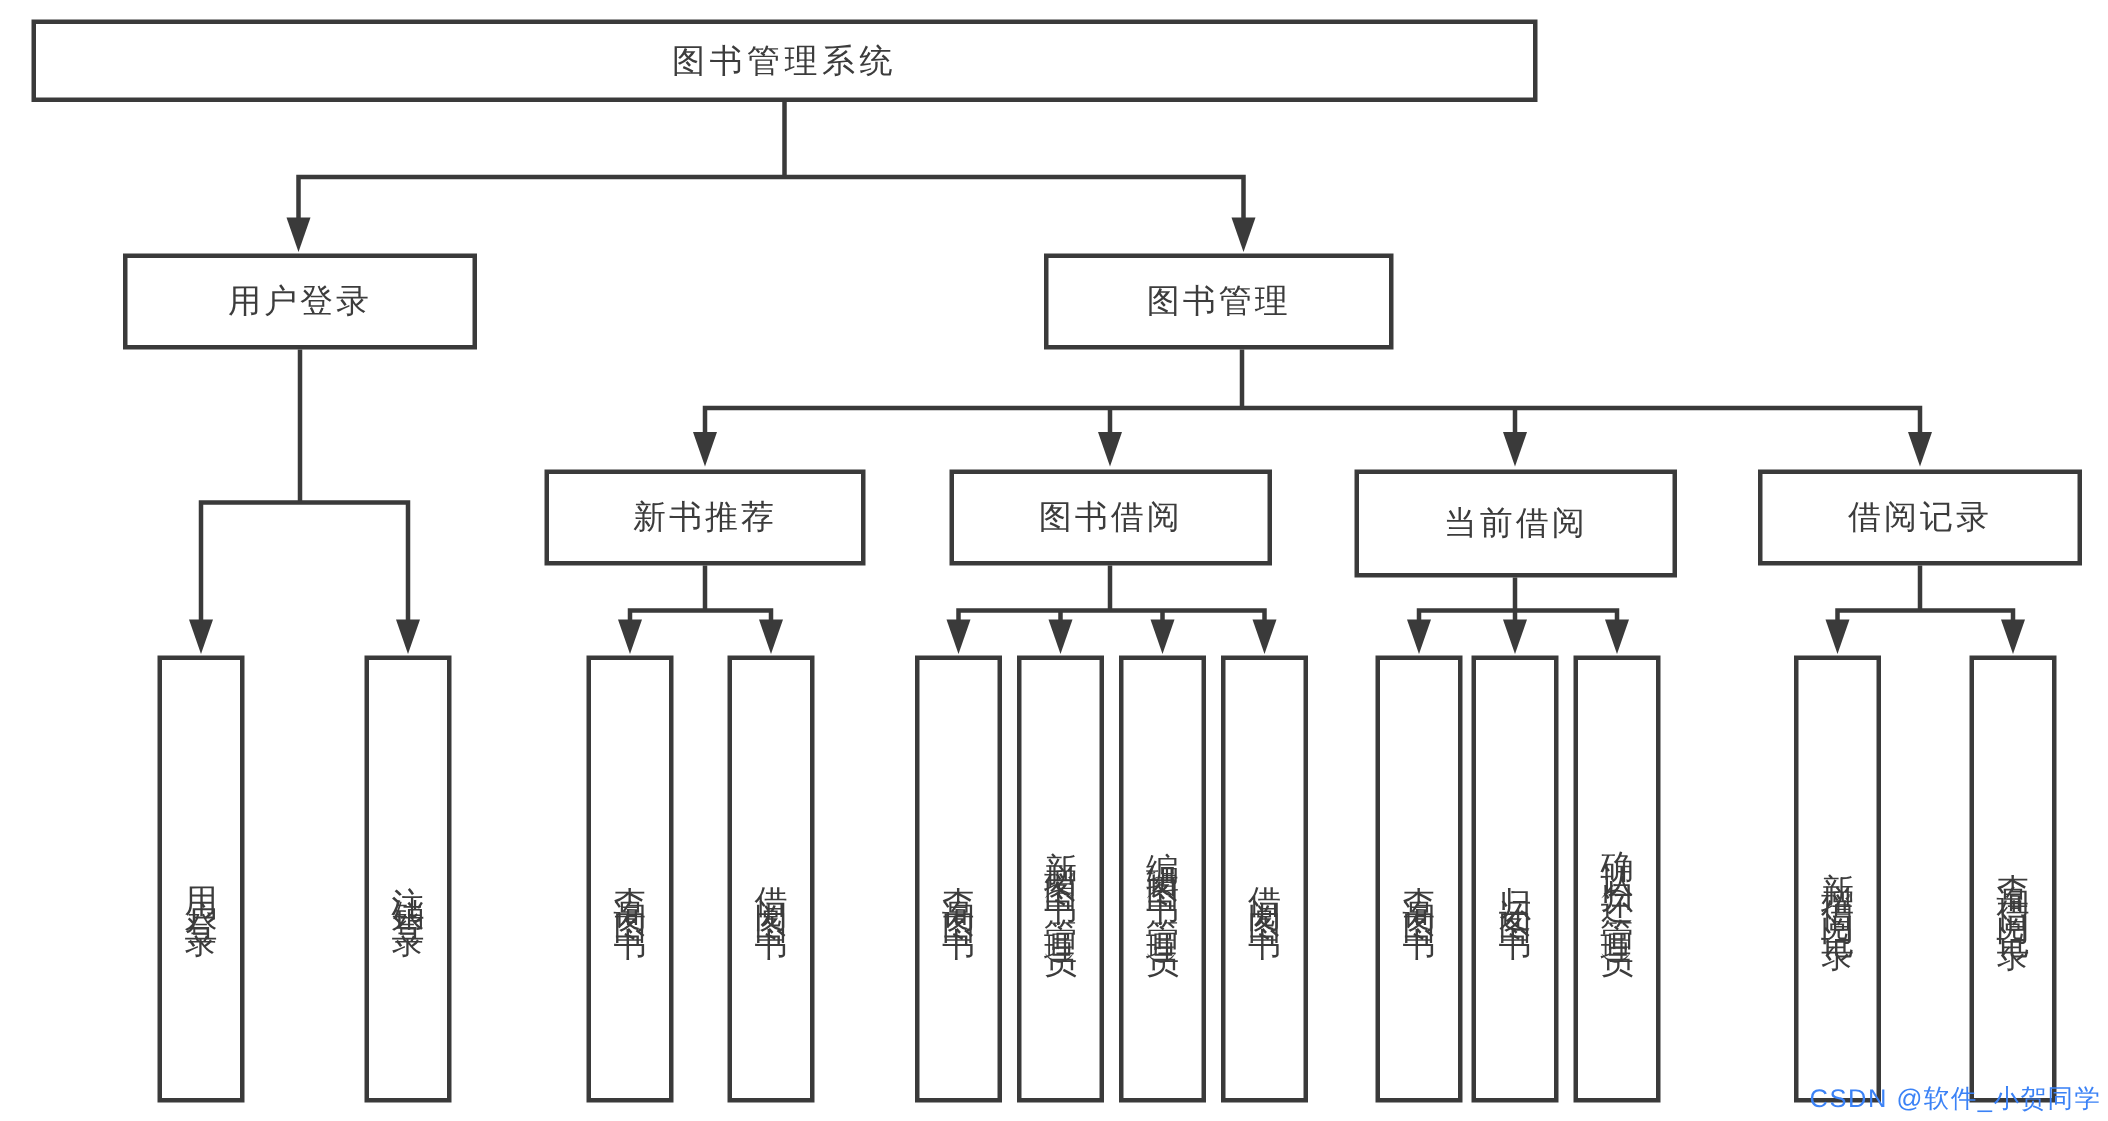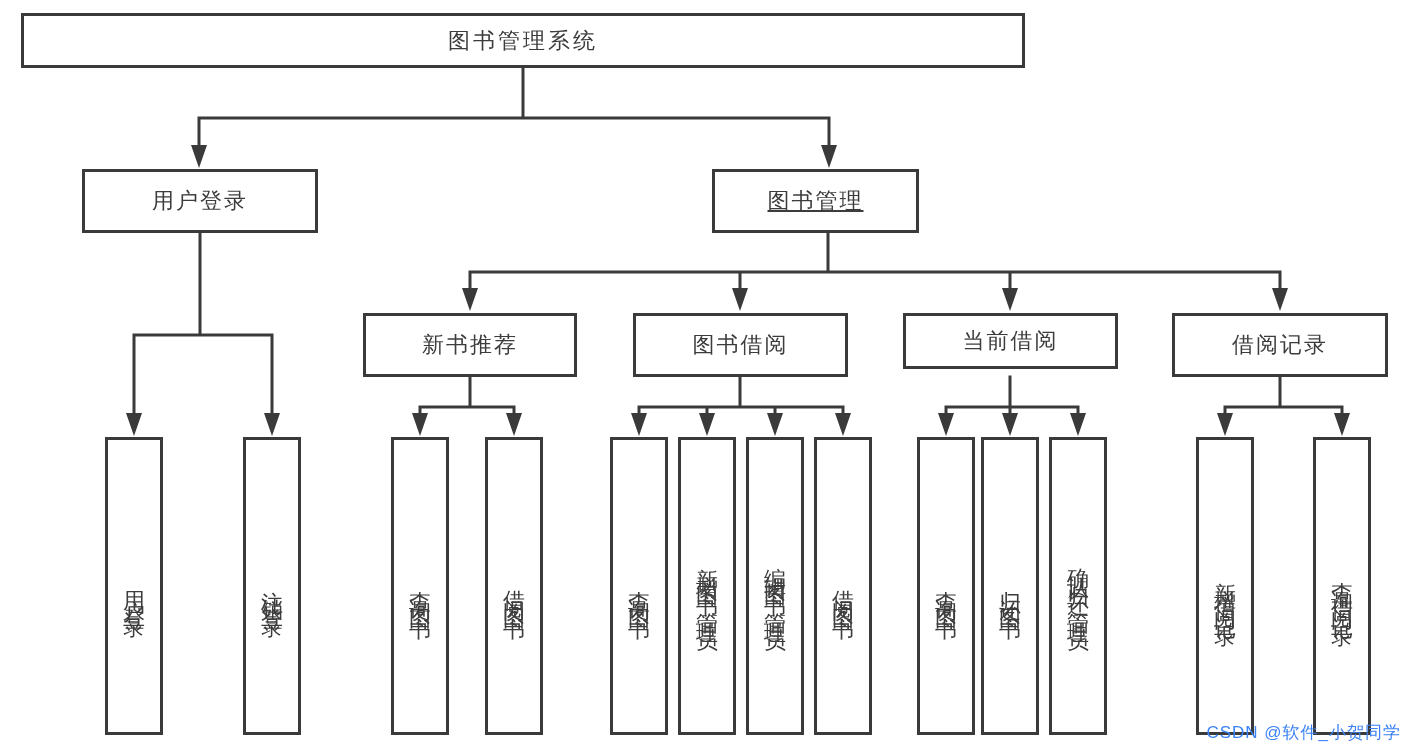--- a/index.html
+++ b/index.html
@@ -98,31 +98,31 @@
     </g>
   </svg>
 
   <div class="box" style="left:21px; top:13px; width:1004px; height:55px;">
     <span class="root-label">图书管理系统</span>
   </div>
 
   <div class="box" style="left:82px; top:169px; width:236px; height:64px;">
     <span class="hlabel">用户登录</span>
   </div>
-  <div class="box" style="left:712px; top:169px; width:207px; height:64px;text-decoration:underline;">
+  <div class="box" style="left:696px; top:169px; width:233px; height:64px;">
     <span class="hlabel">图书管理</span>
   </div>
 
   <div class="box" style="left:633px; top:313px; width:215px; height:64px;">
     <span class="hlabel">图书借阅</span>
   </div>
   <div class="box" style="left:363px; top:313px; width:214px; height:64px;">
     <span class="hlabel">新书推荐</span>
   </div>
-  <div class="box" style="left:903px; top:313px; width:215px; height:56px;">
+  <div class="box" style="left:903px; top:313px; width:215px; height:72px;">
     <span class="hlabel">当前借阅</span>
   </div>
   <div class="box" style="left:1172px; top:313px; width:216px; height:64px;">
     <span class="hlabel">借阅记录</span>
   </div>
 
   <div class="box" style="left:105px; top:437px; width:58px; height:298px;">
     <span class="vlabel">用户登录</span>
   </div>
   <div class="box" style="left:243px; top:437px; width:58px; height:298px;">

